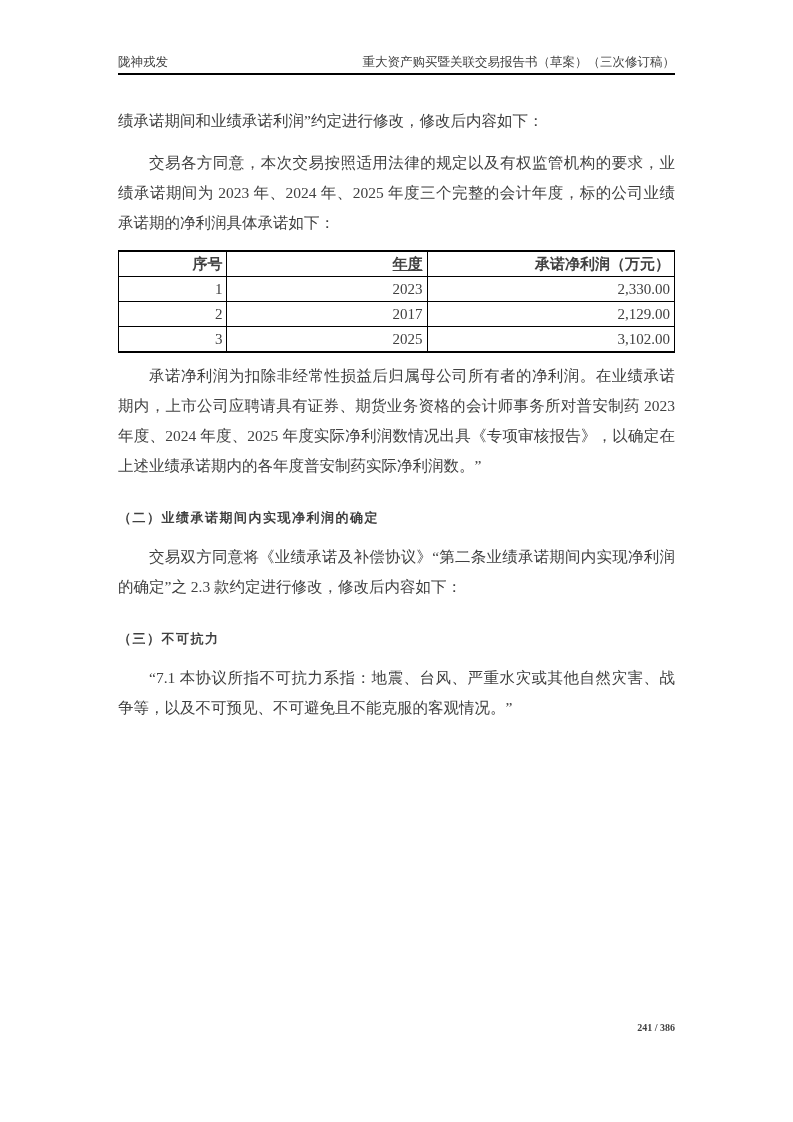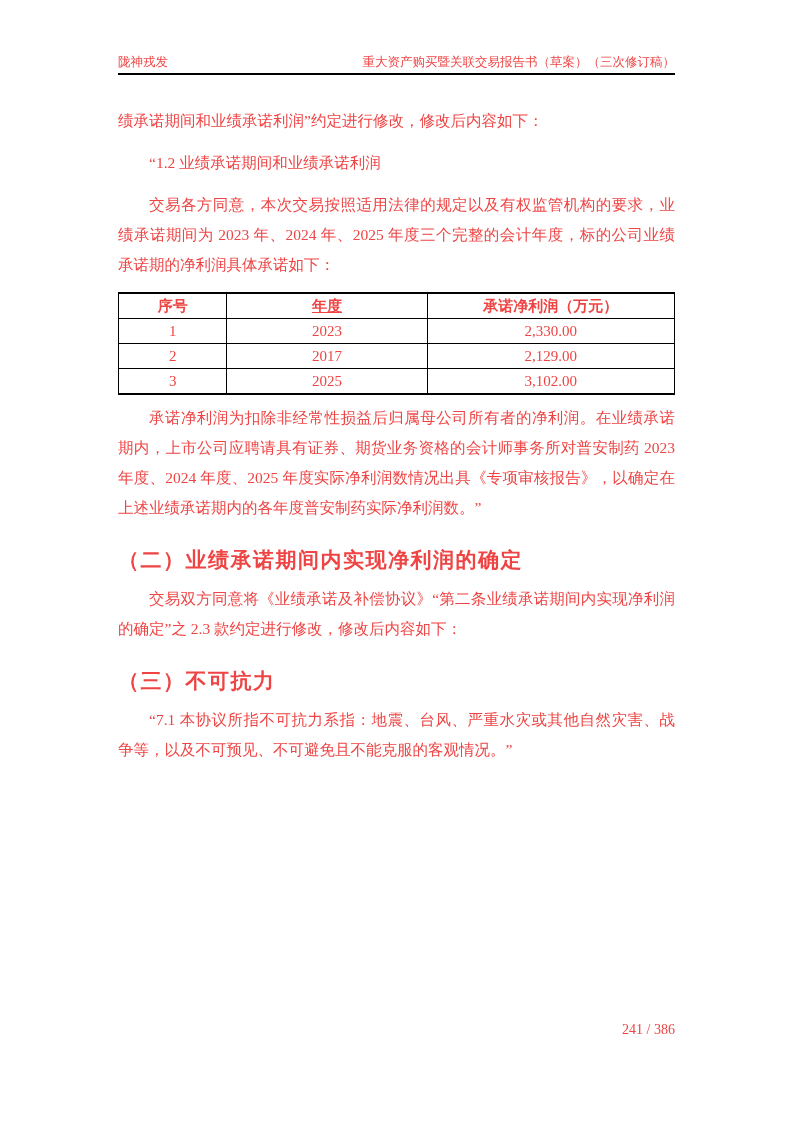--- a/index.html
+++ b/index.html
@@ -1,21 +1,21 @@
 <!DOCTYPE html>
 <html lang="zh"><head>
 <meta charset="utf-8">
 <style>
   html, body { margin: 0; padding: 0; background: #ffffff; }
   .page {
     position: relative;
     width: 793px;
     height: 1122px;
     background: #ffffff;
-    color: #ef4444;
+    color: #404040;
     font-family: "Liberation Serif", "DejaVu Serif", serif;
     overflow: hidden;
   }
   .header {
     position: absolute;
     top: 54px;
     left: 118px;
     width: 557px;
     display: flex;
     justify-content: space-between;
@@ -39,70 +39,69 @@
     text-indent: 2em;
   }
   .content > p:first-child {
     margin-top: 16px;
     text-indent: 0;
   }
   .content p.after-table { margin-top: 0; }
   .content h2 {
     font-family: "Liberation Sans", "DejaVu Sans", sans-serif;
     font-weight: bold;
-    font-size: 21px;
+    font-size: 13px;
     letter-spacing: 1.5px;
     line-height: 25px;
     margin: 24px 0 12px 0;
     text-indent: 0;
     text-align: left;
   }
   table.commit {
     width: 100%;
     border-collapse: collapse;
     margin: 8px 0;
     font-size: 15px;
     line-height: 1.2;
     border-top: 2.5px solid #000;
     border-bottom: 2.5px solid #000;
   }
   table.commit th, table.commit td {
     border: 1px solid #000;
-    text-align: center;
+    text-align: right;
     vertical-align: middle;
     height: 24px;
     padding: 0 4px;
   }
   table.commit th { font-weight: bold; }
   .col-seq  { width: 19.5%; }
   .col-year { width: 36%; text-decoration: underline; }
   .col-net  { width: 44.5%; }
   .footer {
     position: absolute;
     top: 1022px;
     right: 118px;
-    font-size: 14px;
-    font-weight: normal;
+    font-size: 10px;
+    font-weight: bold;
   }
 </style>
 </head>
 <body>
 
 <div class="page">
 
   <div class="header">
     <span>陇神戎发</span>
     <span>重大资产购买暨关联交易报告书（草案）（三次修订稿）</span>
   </div>
 
   <div class="content">
 
     <p>绩承诺期间和业绩承诺利润”约定进行修改，修改后内容如下：</p>
 
-    <p>“1.2 业绩承诺期间和业绩承诺利润</p>
 
     <p>交易各方同意，本次交易按照适用法律的规定以及有权监管机构的要求，业绩承诺期间为 2023 年、2024 年、2025 年度三个完整的会计年度，标的公司业绩承诺期的净利润具体承诺如下：</p>
 
     <table class="commit">
       <thead>
         <tr>
           <th class="col-seq">序号</th>
           <th class="col-year">年度</th>
           <th class="col-net">承诺净利润（万元）</th>
         </tr>

